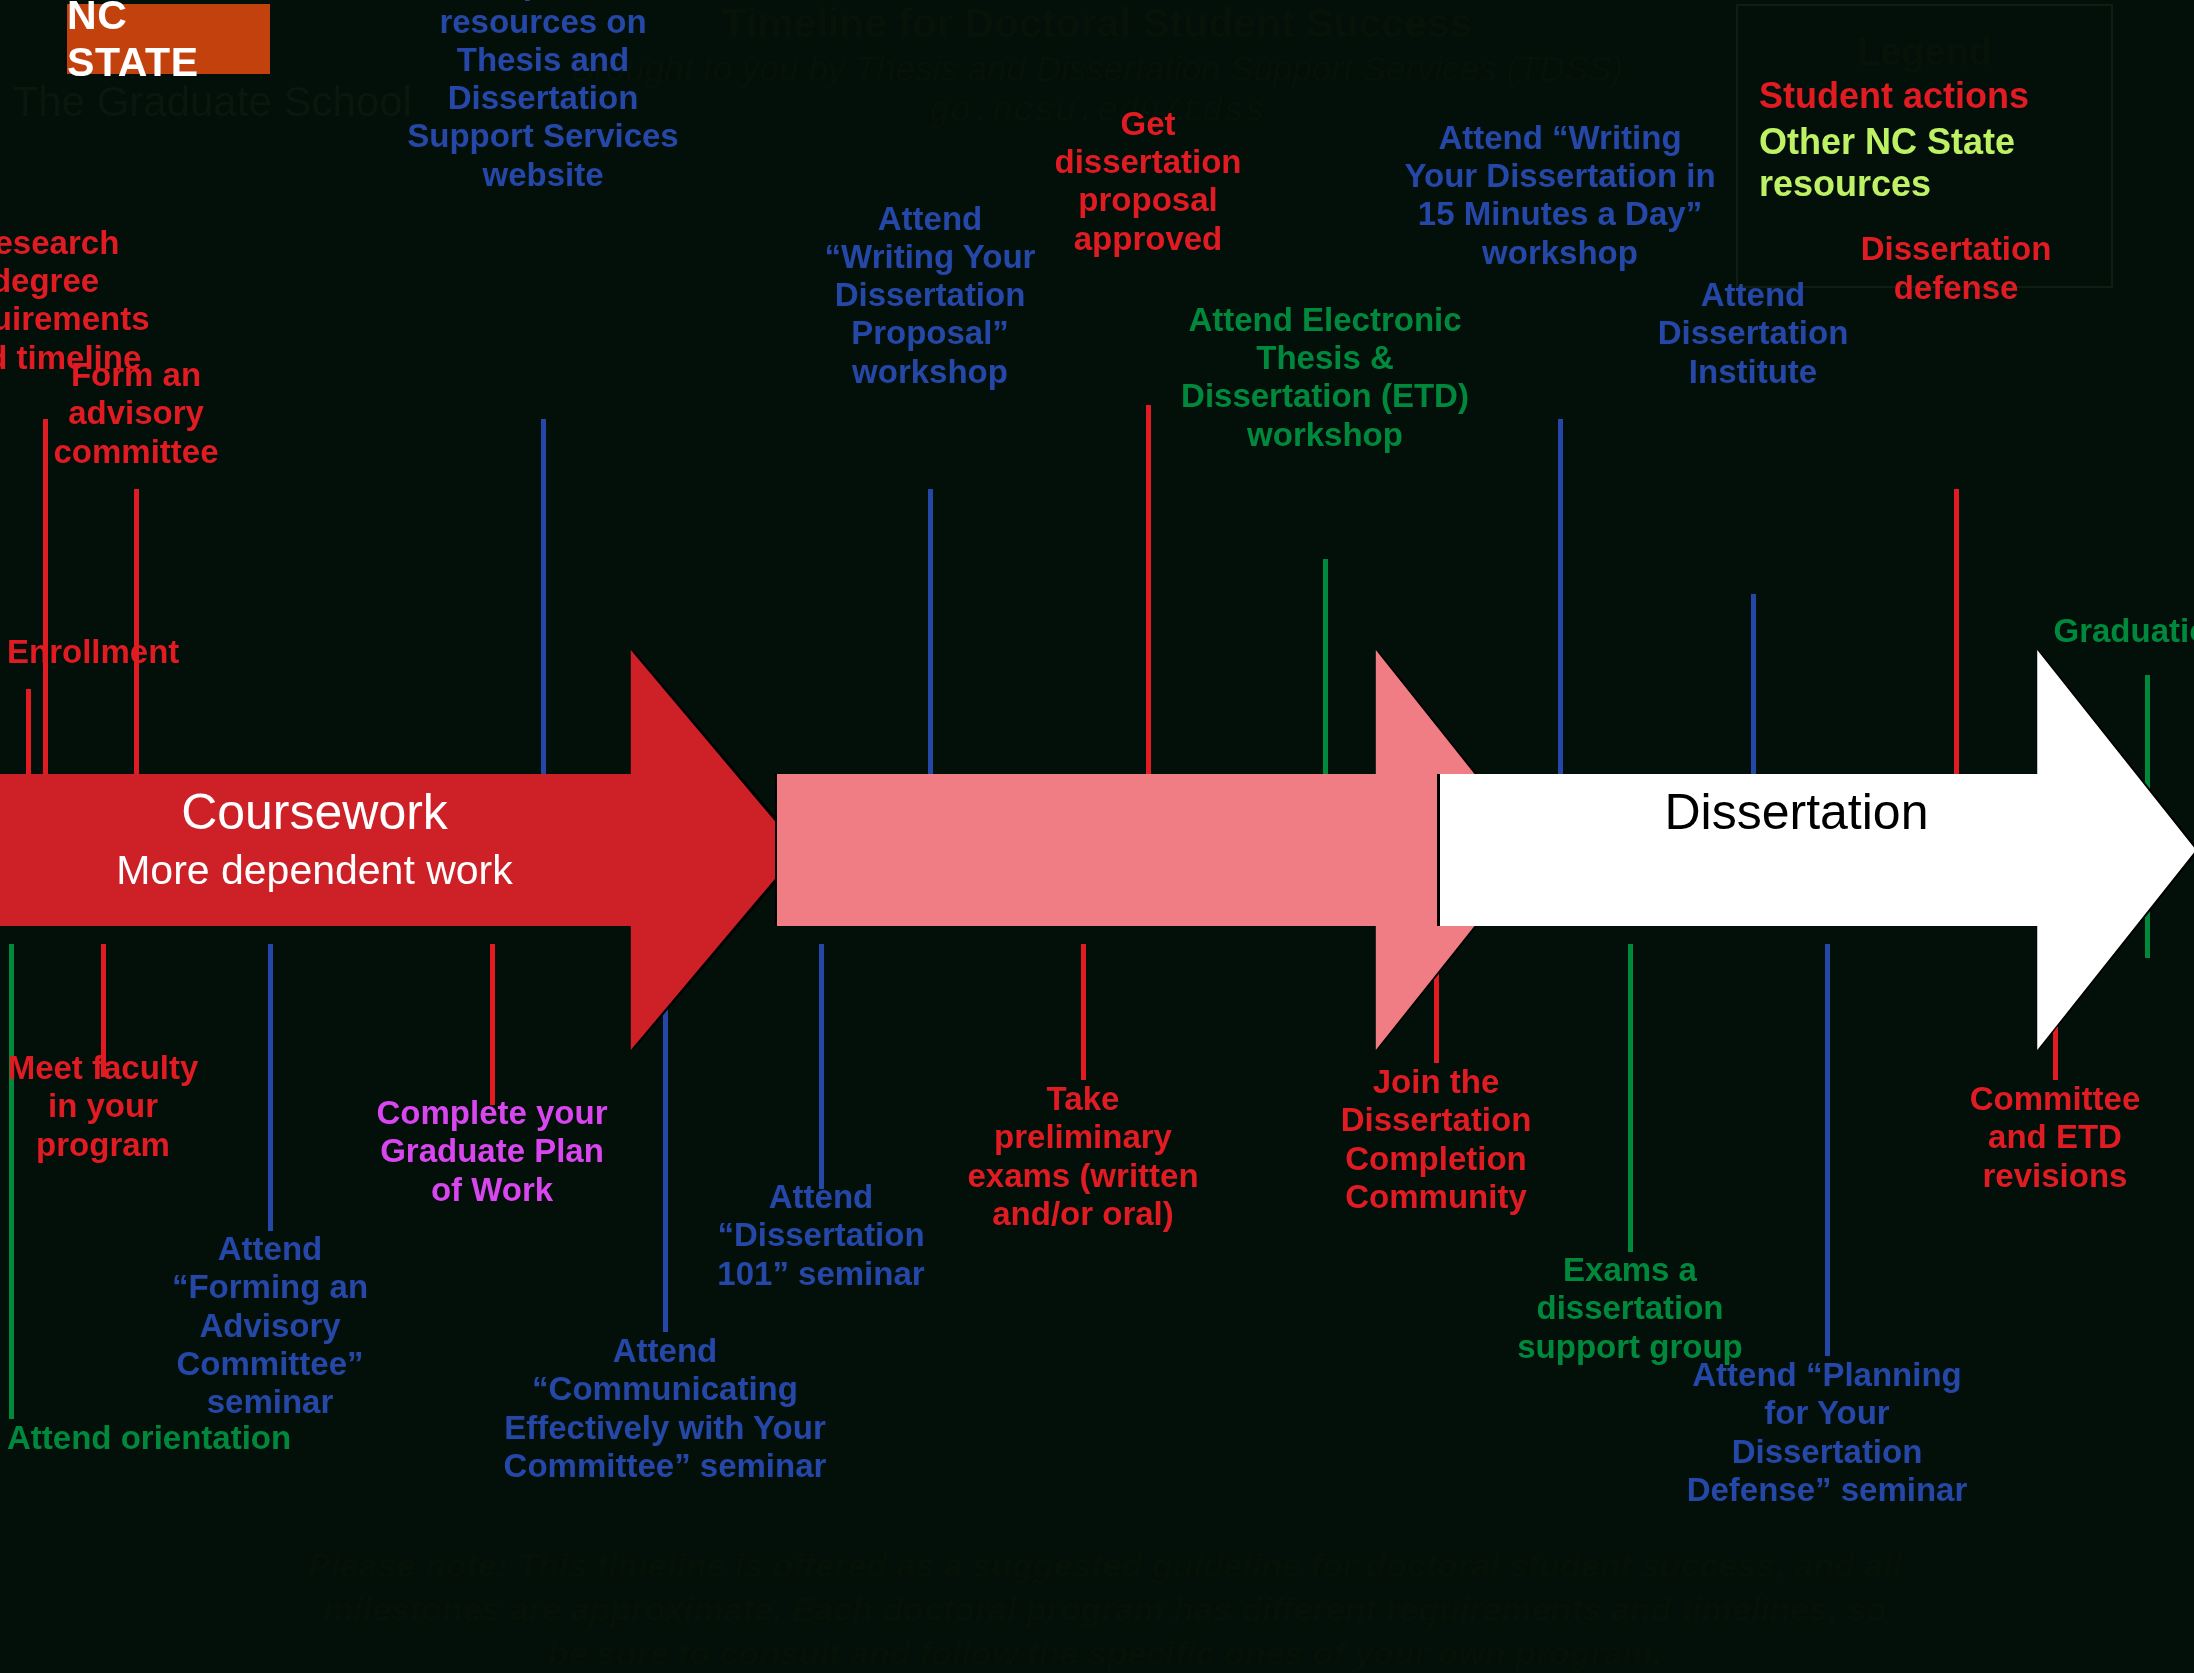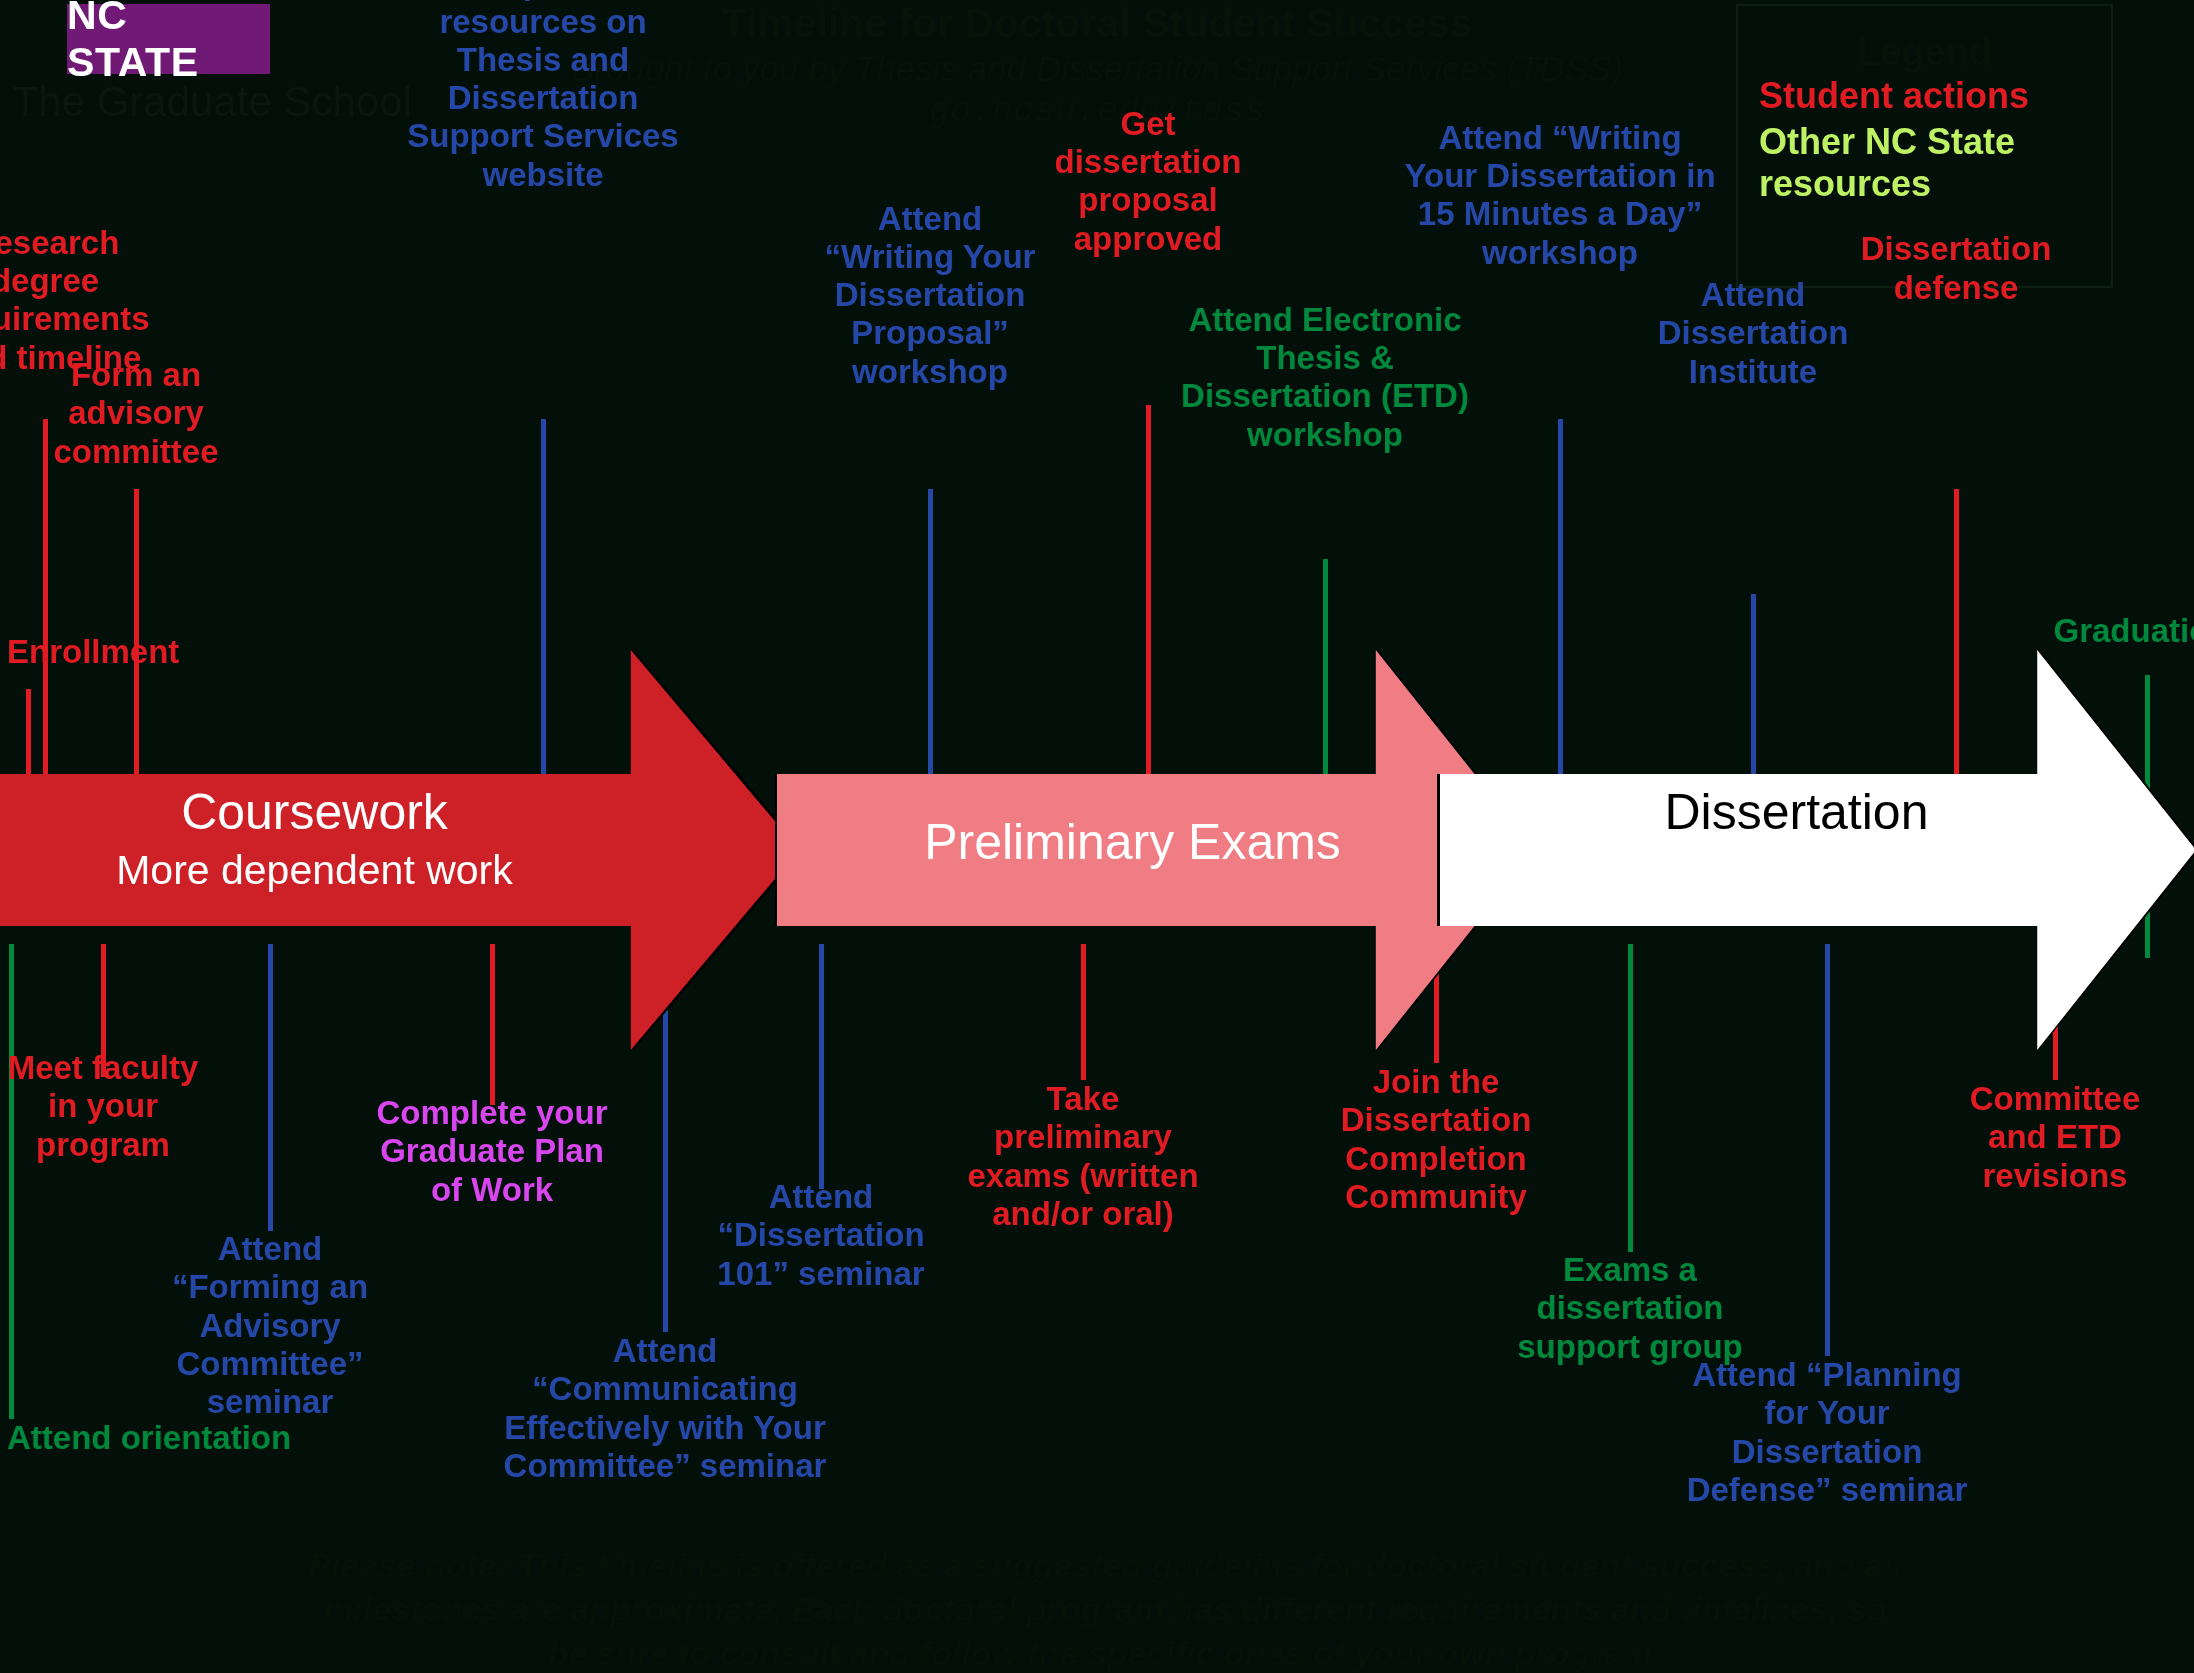--- a/index.html
+++ b/index.html
@@ -79,21 +79,21 @@
   .note{
     position:absolute;left:301px;top:1543px;width:1608px;text-align:center;
     font-size:34px;font-style:italic;font-weight:bold;color:#061108;line-height:1.30;
   }
 </style>
 </head>
 <body>
 
 <div class="stage">
 
-  <div class="logo-box" style="background: #701a75;">
+  <div class="logo-box" style="background: #c2410c;">
     <span>NC STATE</span>
   </div>
   <div class="logo-sub">The Graduate School</div>
 
   <div class="title-wrap">
     <div class="title-main">Timeline for Doctoral Student Success</div>
     <div class="title-sub">Brought to you by Thesis and Dissertation Support Services (TDSS)</div>
     <div class="title-url">go.ncsu.edu/tdss</div>
   </div>
 
@@ -130,23 +130,20 @@
 
   <div class="arrow-outline" style="left:-5.6px;width:809px;"></div>
   <div class="arrow" style="left:-2.8px;width:802px;background:#CE2027;"></div>
   <div class="arrow-label" style="left:0px;top:786px;width:629px;color:#ffffff;">
     <div class="a-name">Coursework</div>
     <div class="a-sub">More dependent work</div>
   </div>
 
   <div class="arrow-outline" style="left:775px;width:763px;"></div>
   <div class="arrow" style="left:777px;width:758px;background:#F07C84;"></div>
-  <div class="arrow-label" style="left:825px;top:816px;width:615px;color:#ffffff;">
-    <div class="a-name">Preliminary Exams</div>
-  </div>
 
   <div class="arrow-outline" style="left:1437px;width:762px;"></div>
   <div class="arrow" style="left:1440px;width:756px;background:#FFFFFF;"></div>
   <div class="arrow-label" style="left:1482px;top:786px;width:629px;color:#000000;">
     <div class="a-name">Dissertation</div>
   </div>
 
   <div id="labels-above">
       <div class="lbl center" style="color: rgb(225, 27, 34); width: 266px; left: 45px; top: auto; bottom: 1296px;">Research
 degree

